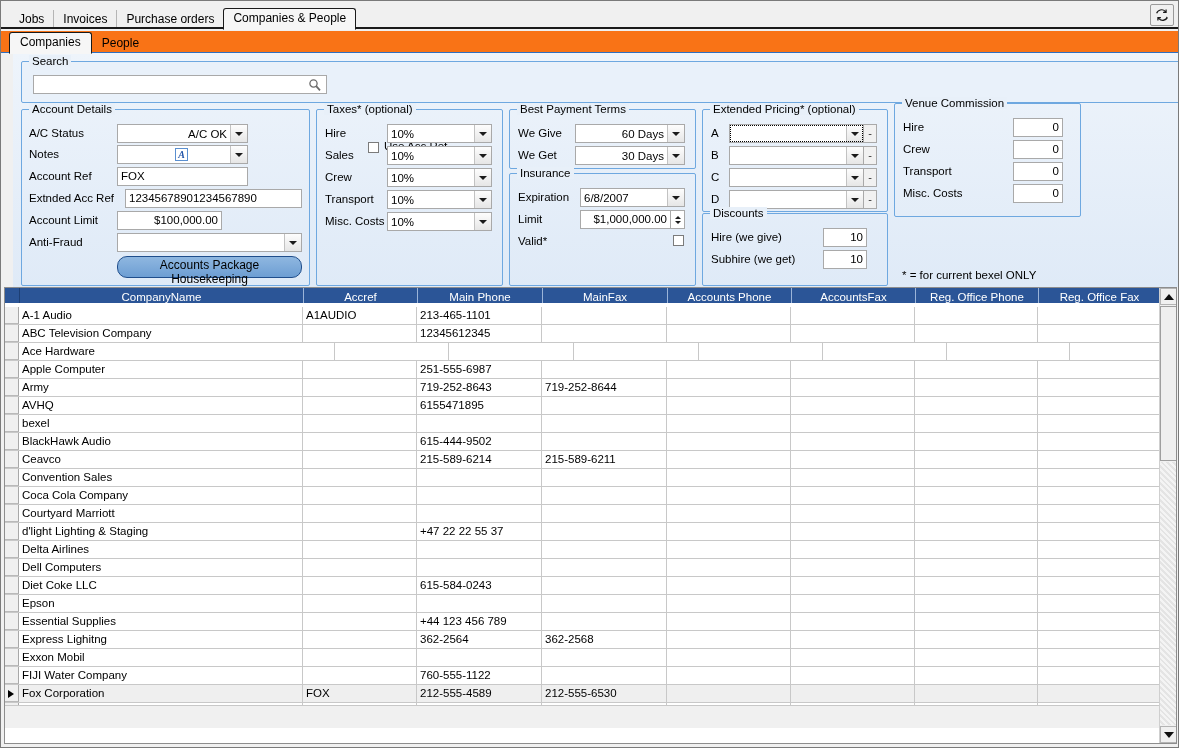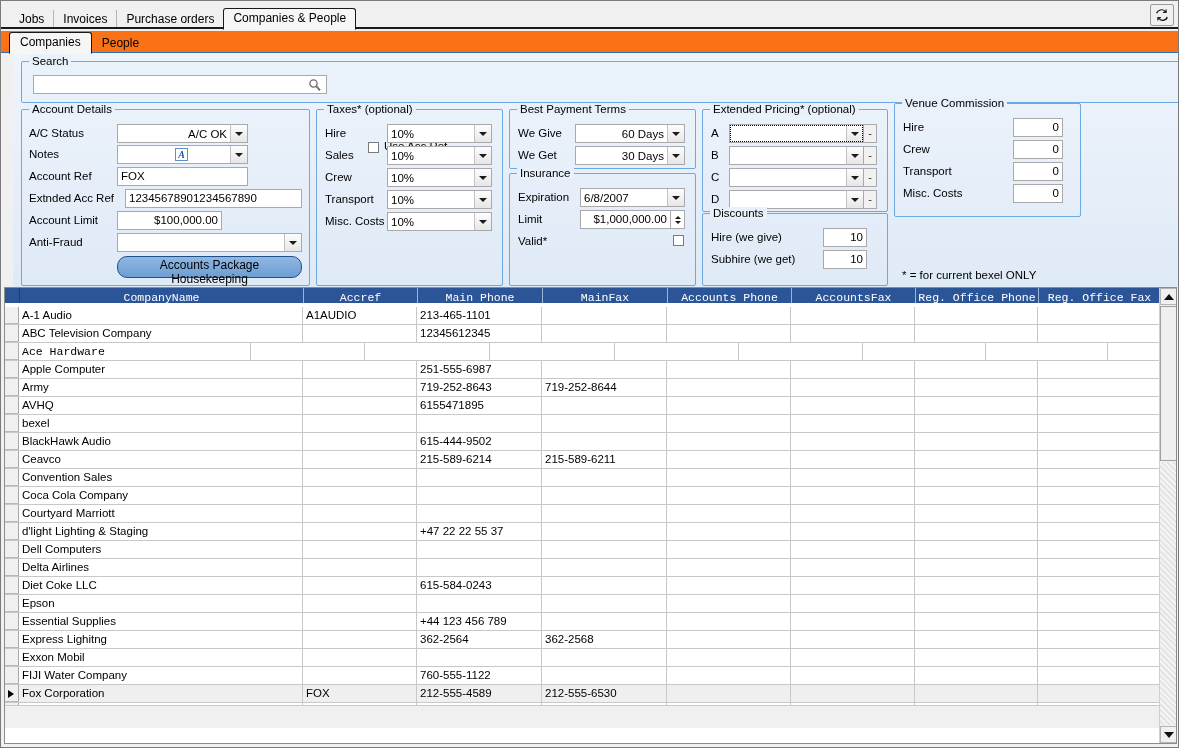--- a/index.html
+++ b/index.html
@@ -115,21 +115,21 @@
     border:1px solid #5a8fd0;background:#fff;
     font-style:italic;font-weight:bold;font-size:10px;color:#2255a8;
     text-align:center;line-height:11px;font-family:"Liberation Serif",serif;
   }
   .footnote{position:absolute;font-size:11.5px;white-space:nowrap;}
 
   
   .grid-wrap{position:absolute;left:3px;top:286px;width:1173px;height:457px;
              box-sizing:border-box;border:1px solid #8d8d8d;background:#fff;overflow:hidden;}
   .ghead{position:absolute;left:0;top:0;height:15px;width:1155px;
-         background:#2b5597;display:flex;box-sizing:border-box;font-family:Liberation Mono, monospace;}
+         background:#2b5597;display:flex;box-sizing:border-box;}
   .ghead .gutter{width:14px;flex:0 0 14px;background:#2b5597;border-right:1px solid #1d3f74;}
   .ghead .hc{
     flex:0 0 auto;color:#fff;font-size:11.5px;text-align:center;line-height:19px;
     border-right:1px solid #9bb4d8;box-sizing:border-box;white-space:nowrap;overflow:hidden;
   }
   .gbody{position:absolute;left:0;top:19px;width:1155px;height:420px;overflow:hidden;background:#fff;}
   .grow{display:flex;height:18px;box-sizing:border-box;border-bottom:1px solid #c8c8c8;}
   .grow.sel{background:#efefef;}
   .grow .gutter{
     width:14px;flex:0 0 14px;background:#f0f0f0;border-right:1px solid #a8a8a8;
@@ -415,21 +415,21 @@
           <div class="gc" style="width: 114px;"></div>
           <div class="gc" style="width: 125px;">12345612345</div>
           <div class="gc" style="width: 125px;"></div>
           <div class="gc" style="width: 124px;"></div>
           <div class="gc" style="width: 124px;"></div>
           <div class="gc" style="width: 123px;"></div>
           <div class="gc" style="width: 122px;"></div>
         </div>
         <div class="grow">
           <div class="gutter"></div>
-          <div class="gc" style="width: 232px; font-family: Liberation Mono, monospace;">Ace Hardware</div>
+          <div class="gc" style="width: 316px;">Ace Hardware</div>
           <div class="gc" style="width: 114px;"></div>
           <div class="gc" style="width: 125px;"></div>
           <div class="gc" style="width: 125px;"></div>
           <div class="gc" style="width: 124px;"></div>
           <div class="gc" style="width: 124px;"></div>
           <div class="gc" style="width: 123px;"></div>
           <div class="gc" style="width: 122px;"></div>
         </div>
         <div class="grow">
           <div class="gutter"></div>
@@ -536,32 +536,32 @@
           <div class="gc" style="width: 114px;"></div>
           <div class="gc" style="width: 125px;">+47 22 22 55 37</div>
           <div class="gc" style="width: 125px;"></div>
           <div class="gc" style="width: 124px;"></div>
           <div class="gc" style="width: 124px;"></div>
           <div class="gc" style="width: 123px;"></div>
           <div class="gc" style="width: 122px;"></div>
         </div>
         <div class="grow">
           <div class="gutter"></div>
+          <div class="gc" style="width: 284px;">Delta Airlines</div>
+          <div class="gc" style="width: 114px;"></div>
+          <div class="gc" style="width: 125px;"></div>
+          <div class="gc" style="width: 125px;"></div>
+          <div class="gc" style="width: 124px;"></div>
+          <div class="gc" style="width: 124px;"></div>
+          <div class="gc" style="width: 123px;"></div>
+          <div class="gc" style="width: 122px;"></div>
+        </div>
+        <div class="grow">
+          <div class="gutter"></div>
           <div class="gc" style="width: 284px;">Dell Computers</div>
-          <div class="gc" style="width: 114px;"></div>
-          <div class="gc" style="width: 125px;"></div>
-          <div class="gc" style="width: 125px;"></div>
-          <div class="gc" style="width: 124px;"></div>
-          <div class="gc" style="width: 124px;"></div>
-          <div class="gc" style="width: 123px;"></div>
-          <div class="gc" style="width: 122px;"></div>
-        </div>
-        <div class="grow">
-          <div class="gutter"></div>
-          <div class="gc" style="width: 284px;">Delta Airlines</div>
           <div class="gc" style="width: 114px;"></div>
           <div class="gc" style="width: 125px;"></div>
           <div class="gc" style="width: 125px;"></div>
           <div class="gc" style="width: 124px;"></div>
           <div class="gc" style="width: 124px;"></div>
           <div class="gc" style="width: 123px;"></div>
           <div class="gc" style="width: 122px;"></div>
         </div>
         <div class="grow">
           <div class="gutter"></div>

